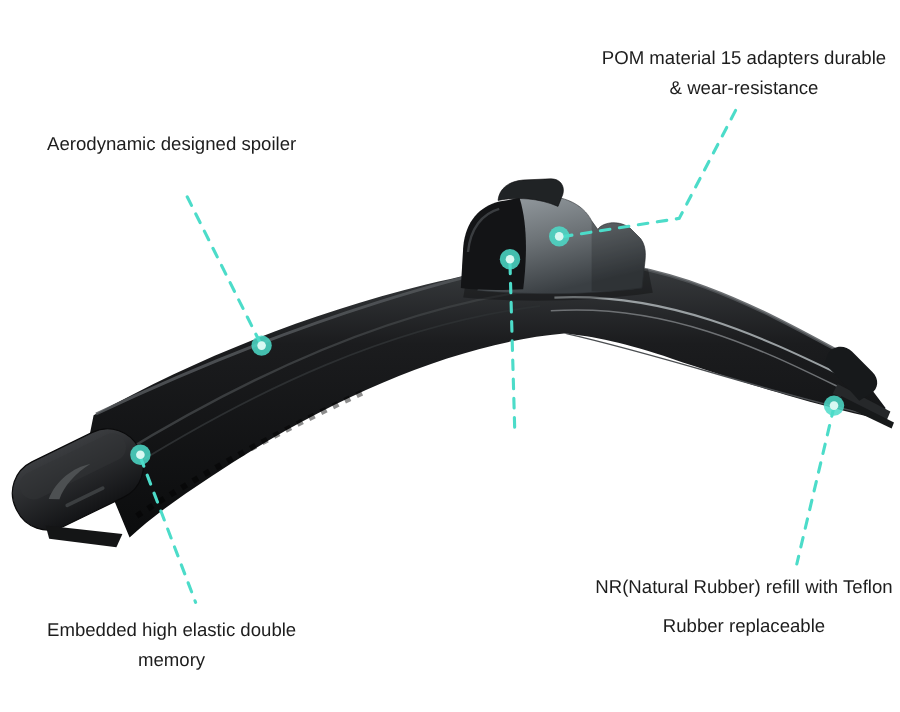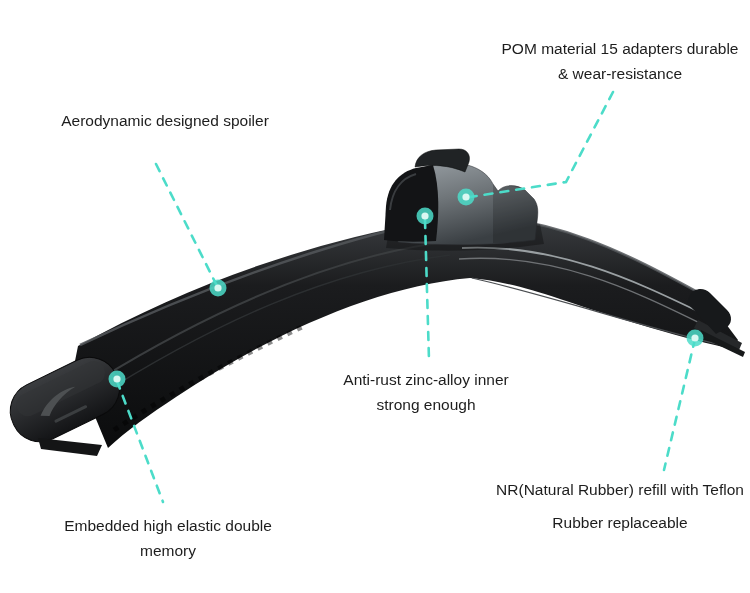--- a/index.html
+++ b/index.html
@@ -15,23 +15,23 @@
   .annotation {
     position: absolute;
     text-align: center;
     color: #1d1d1d;
     font-size: 15.5px;
     line-height: 25px;
   }
   .annotation span { display: block; }
   .annotation.wide-gap span + span { margin-top: 8px; }
   #ann-pom     { left: 470px; top: 36px;  width: 300px; }
-  #ann-spoiler { left: 40px;  top: 108px; width: 250px; }
+  #ann-spoiler { left: 18px;  top: 108px; width: 250px; }
   #ann-zinc    { left: 306px; top: 367px; width: 240px; }
-  #ann-spring  { left: 43px;  top: 513px; width: 250px; }
+  #ann-spring  { left: 18px;  top: 513px; width: 250px; }
   #ann-rubber  { left: 480px; top: 477px; width: 280px; }
 </style>
 </head>
 <body>
 
 <div class="stage">
 
   <svg width="750" height="593" viewBox="0 0 750 593">
     <defs>
       <linearGradient id="bladeGrad" x1="0" y1="0" x2="0" y2="1">
@@ -140,24 +140,20 @@
 
   <div class="annotation" id="ann-pom">
     <span>POM material 15 adapters durable</span>
     <span>&amp; wear-resistance</span>
   </div>
 
   <div class="annotation" id="ann-spoiler">
     <span>Aerodynamic designed spoiler</span>
   </div>
 
-  <div class="annotation" id="ann-zinc">
-    <span>Anti-rust zinc-alloy inner</span>
-    <span>strong enough</span>
-  </div>
 
   <div class="annotation" id="ann-spring">
     <span>Embedded high elastic double memory</span>
   </div>
 
   <div class="annotation wide-gap" id="ann-rubber">
     <span>NR(Natural Rubber) refill with Teflon</span>
     <span>Rubber replaceable</span>
   </div>
 

